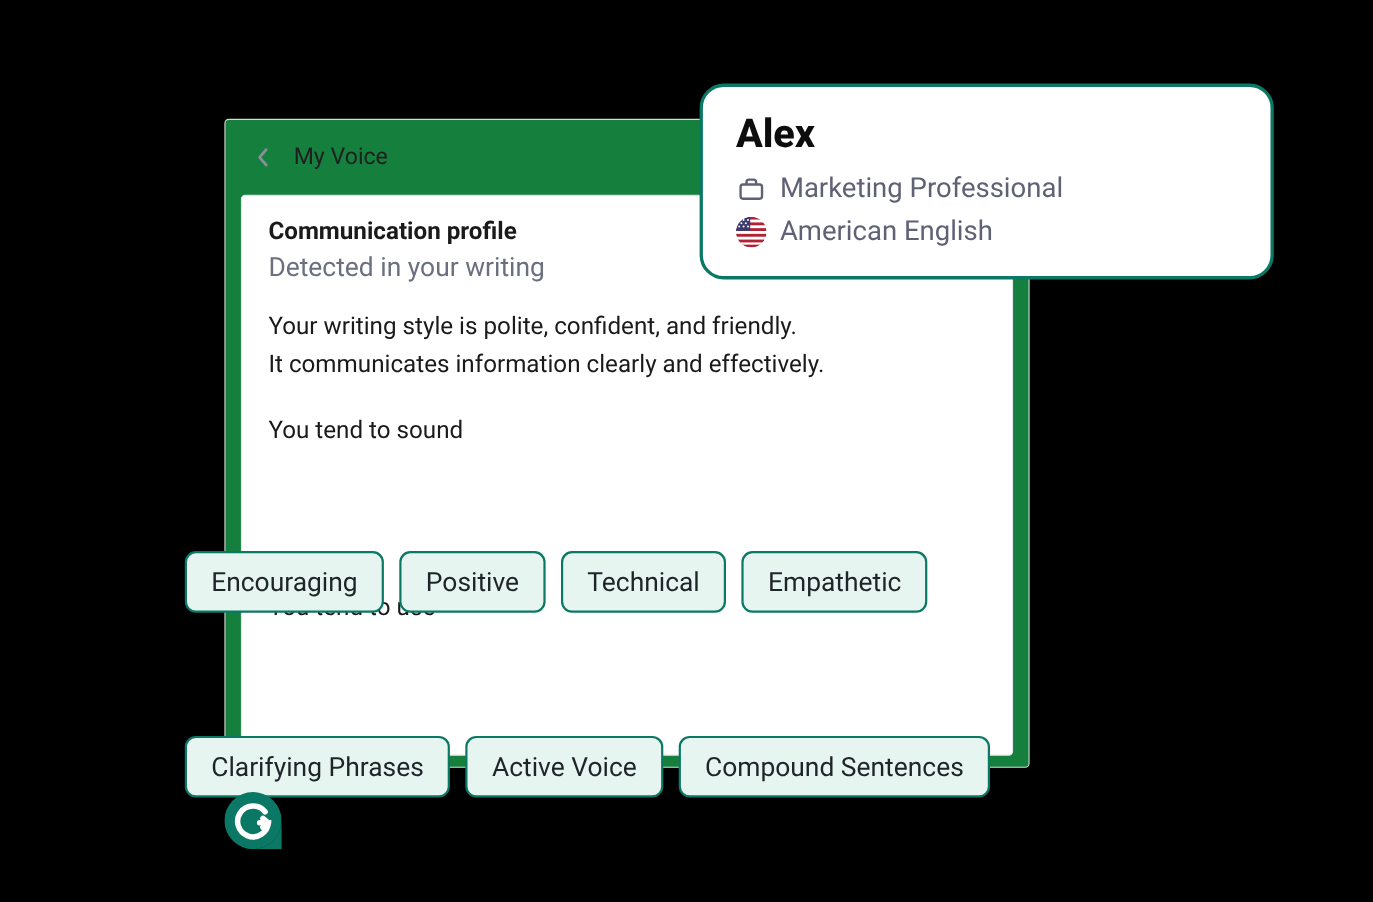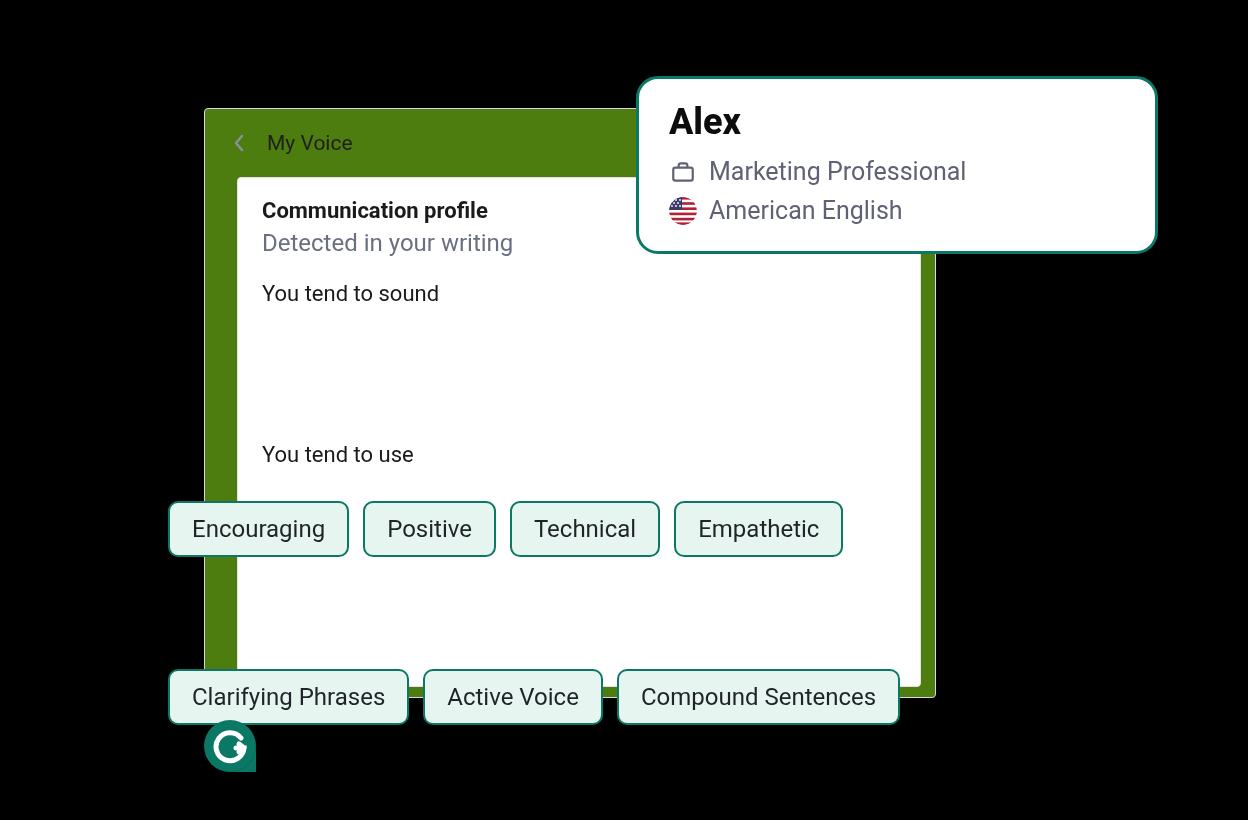--- a/index.html
+++ b/index.html
@@ -16,21 +16,21 @@
       position: relative;
       overflow: hidden;
     }
     
     .panel {
       position: absolute;
       left: 204px;
       top: 108px;
       width: 732px;
       height: 590px;
-      background: #4d7c0f;
+      background: #15803d;
       border: 1px solid #d8d8da;
       border-radius: 4px;
     }
     
     .panel-header {
       display: flex;
       align-items: center;
       padding: 22px 24px;
       gap: 18px;
     }
@@ -50,21 +50,21 @@
       fill: none;
     }
     
     .panel-title {
       font-size: 21px;
       color: #1f1f1f;
       font-weight: 400;
     }
     
     .inner-card {
-      margin: 0 14px 14px 32px;
+      margin: 0 14px 14px 14px;
       background: #fff;
       border: 1px solid #e2e2e5;
       border-radius: 4px;
       height: calc(100% - 78px);
       padding: 20px 24px;
     }
     
     .section-heading {
       font-size: 22px;
       font-weight: 700;
@@ -204,20 +204,24 @@
       <svg viewBox="0 0 12 18" width="12" height="18">
         <path d="M9 2 L3 9 L9 16" stroke-linecap="round" stroke-linejoin="round"></path>
       </svg>
     </div>
     <div class="panel-title">My Voice</div>
   </div>
 
   <div class="inner-card">
     <div class="section-heading">Communication profile</div>
     <div class="section-subheading">Detected in your writing</div>
+    <div class="description">
+      <div>Your writing style is polite, confident, and friendly.</div>
+      <div>It communicates information clearly and effectively.</div>
+    </div>
     <div class="tag-label">You tend to sound</div>
     <div class="spacer-sound"></div>
     <div class="tag-label spacer-use-label">You tend to use</div>
   </div>
 </div>
 
 <div class="tag-row sound-row">
   <div class="tag">Encouraging</div>
   <div class="tag">Positive</div>
   <div class="tag">Technical</div>

